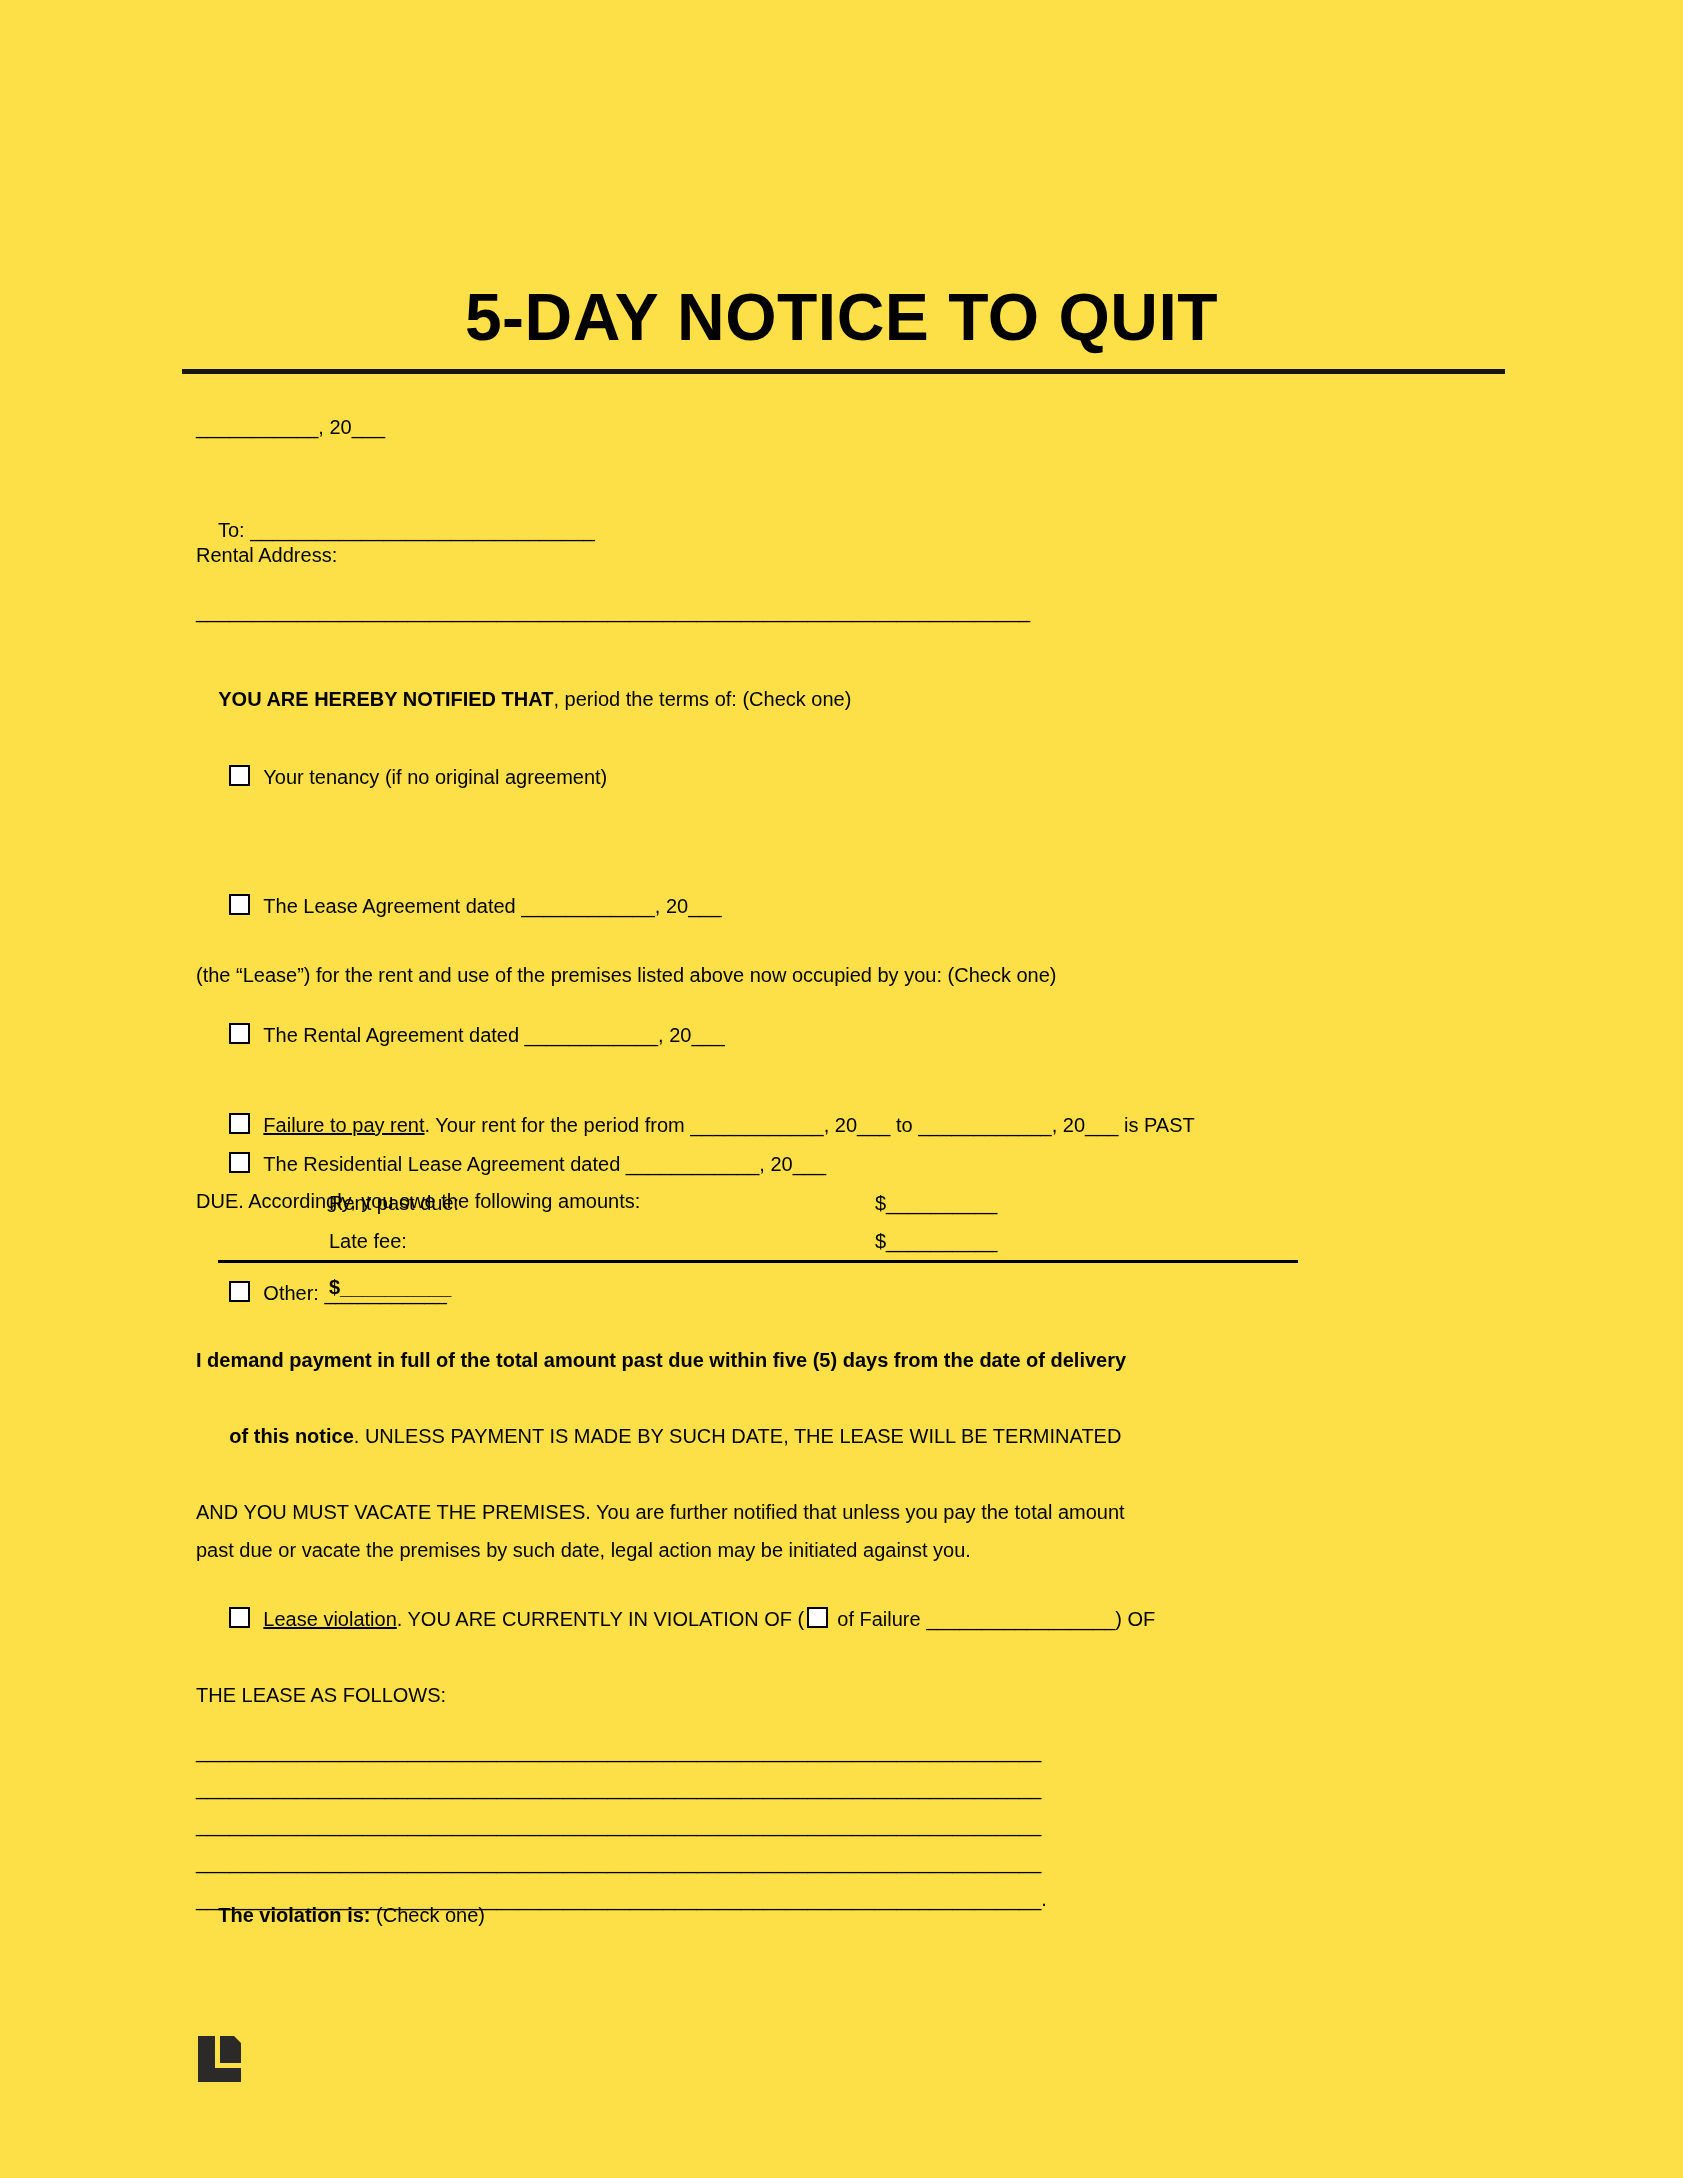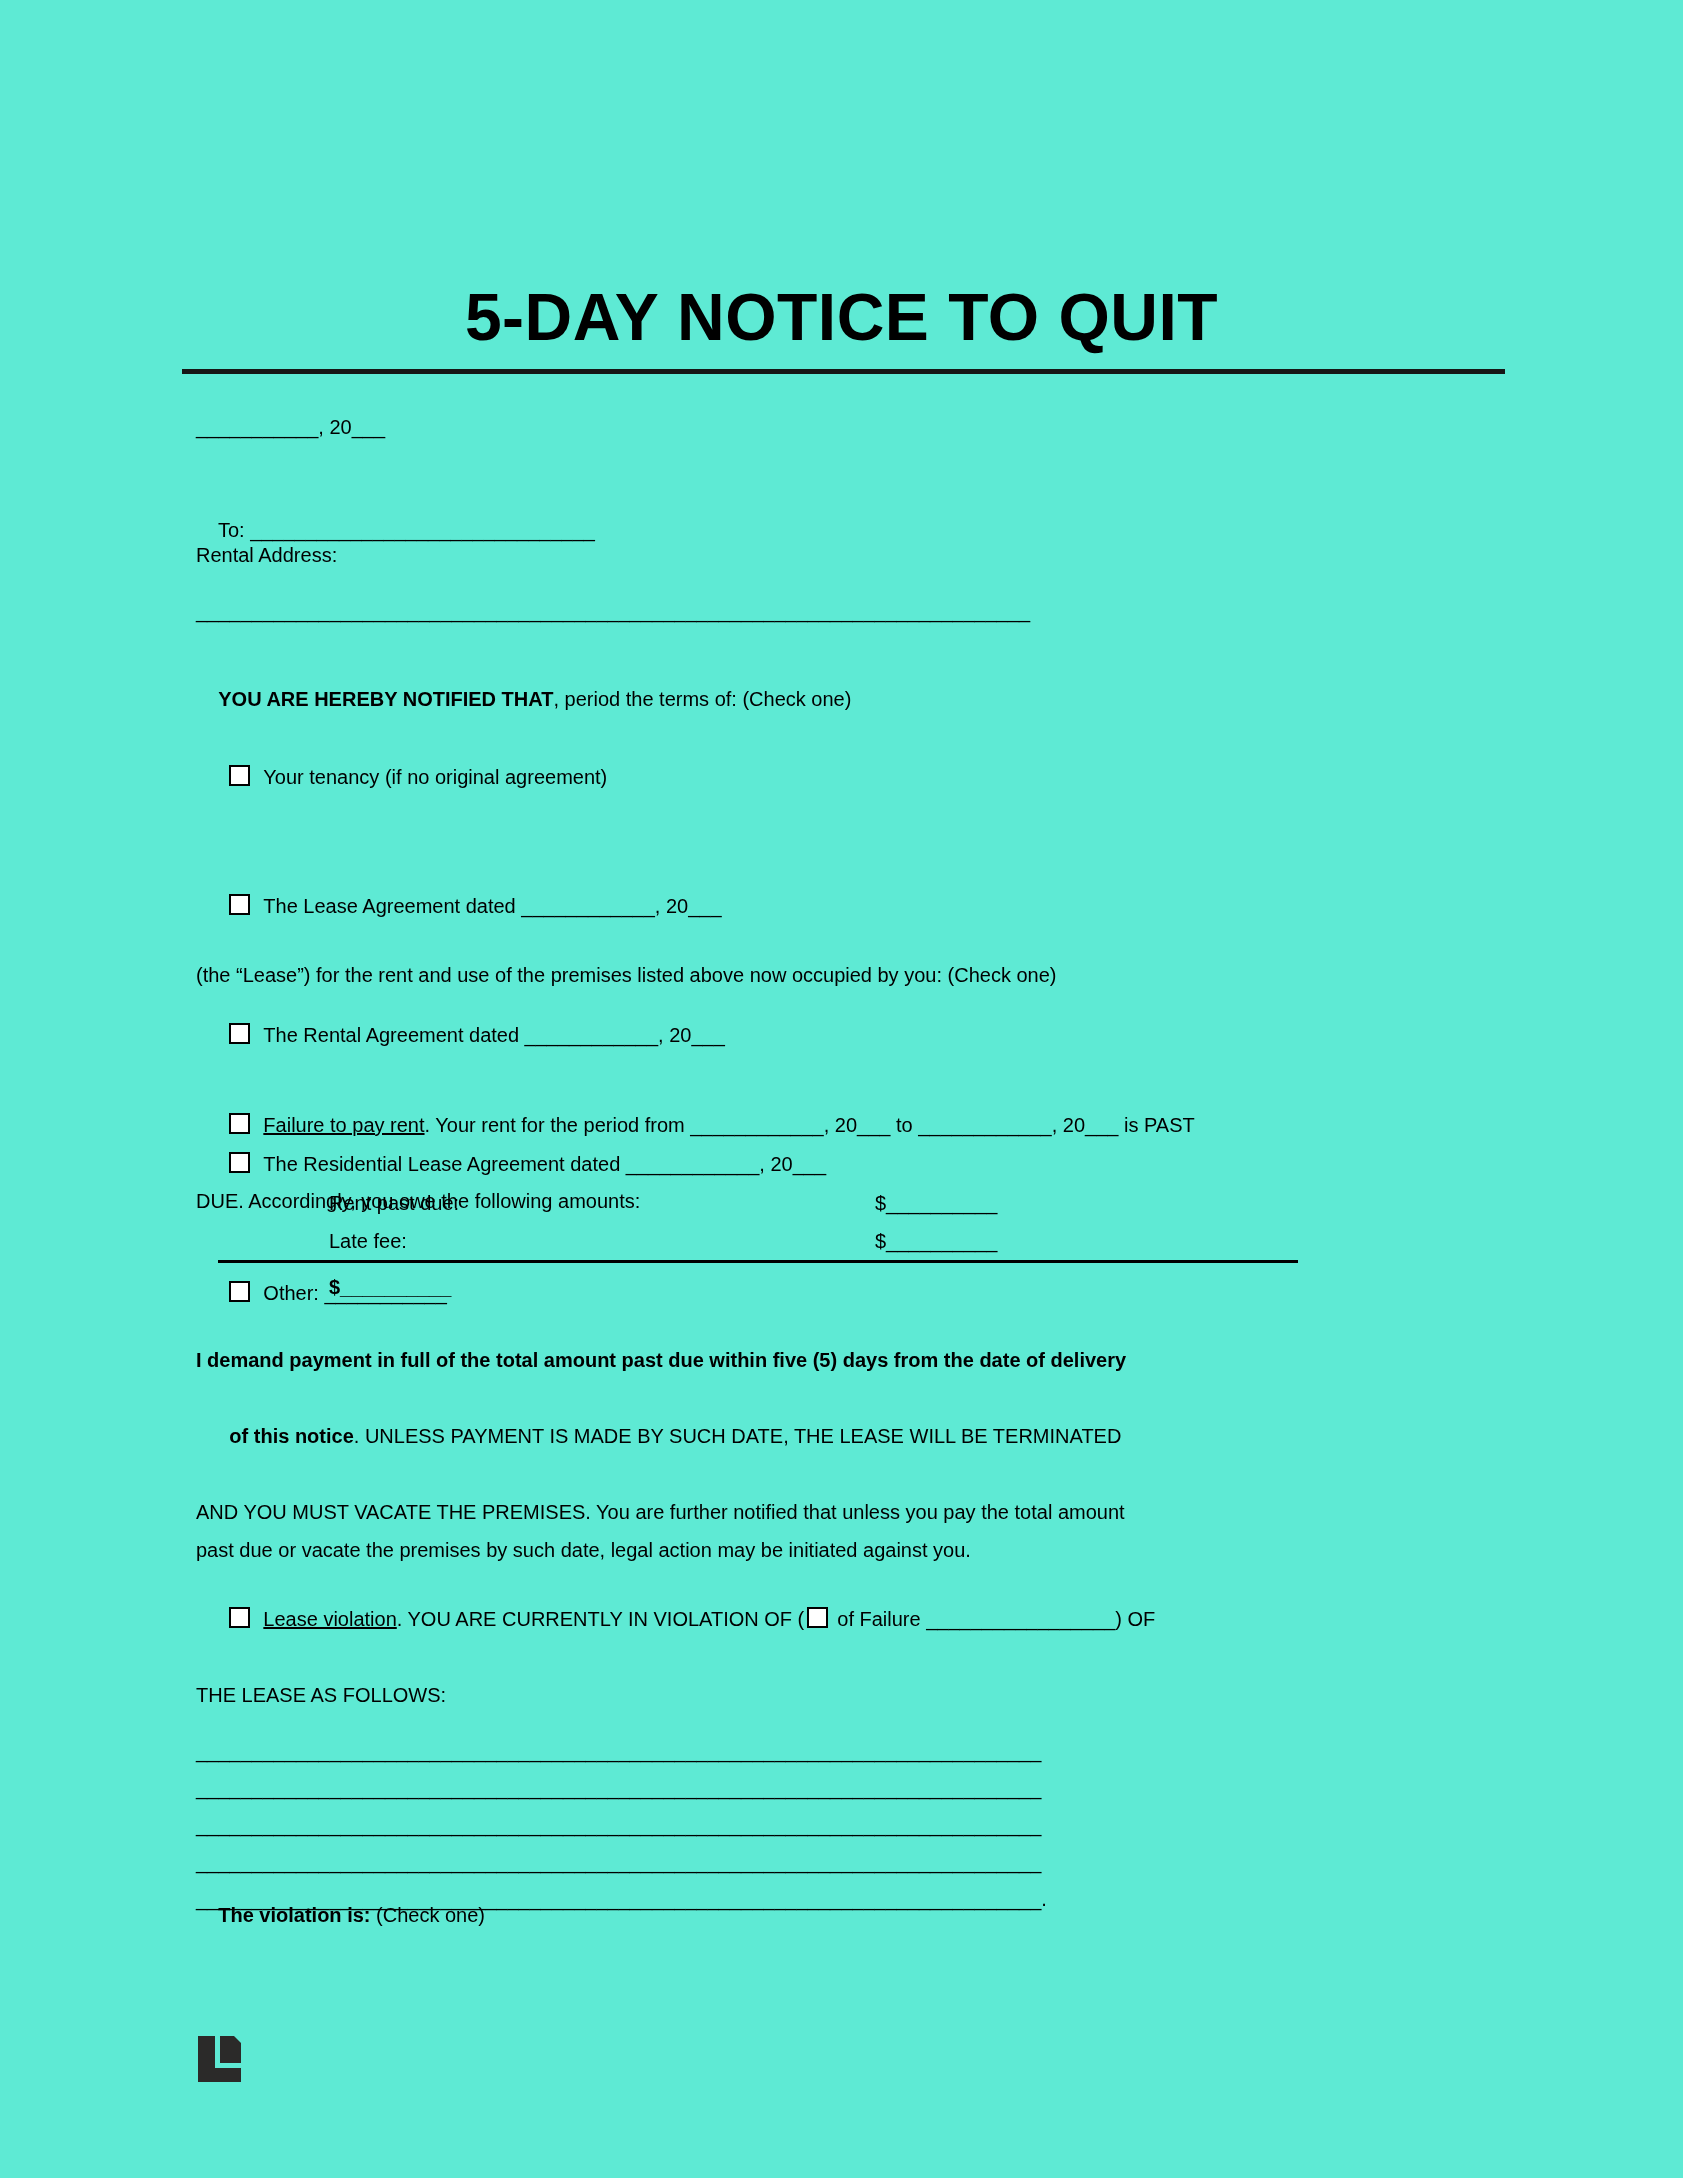--- a/index.html
+++ b/index.html
@@ -1,19 +1,19 @@
 <!DOCTYPE html>
 <html><head>
 <meta charset="utf-8">
 <style>
   html,body { margin:0; padding:0; background:#e8e8e8; }
   .page {
     position:relative;
     width:1683px; height:2178px;
-    background:#5eead4;
+    background:#fde047;
     overflow:hidden;
     font-family:"Liberation Sans","DejaVu Sans",sans-serif;
     color:#000000;
   }
   .abs { position:absolute; left:196px; }
   .line { white-space:pre; }
   .body-text { font-size:20px; line-height:38px; }
   .doc-title {
     position:absolute; top:284px; left:0; width:100%;
     text-align:center;

